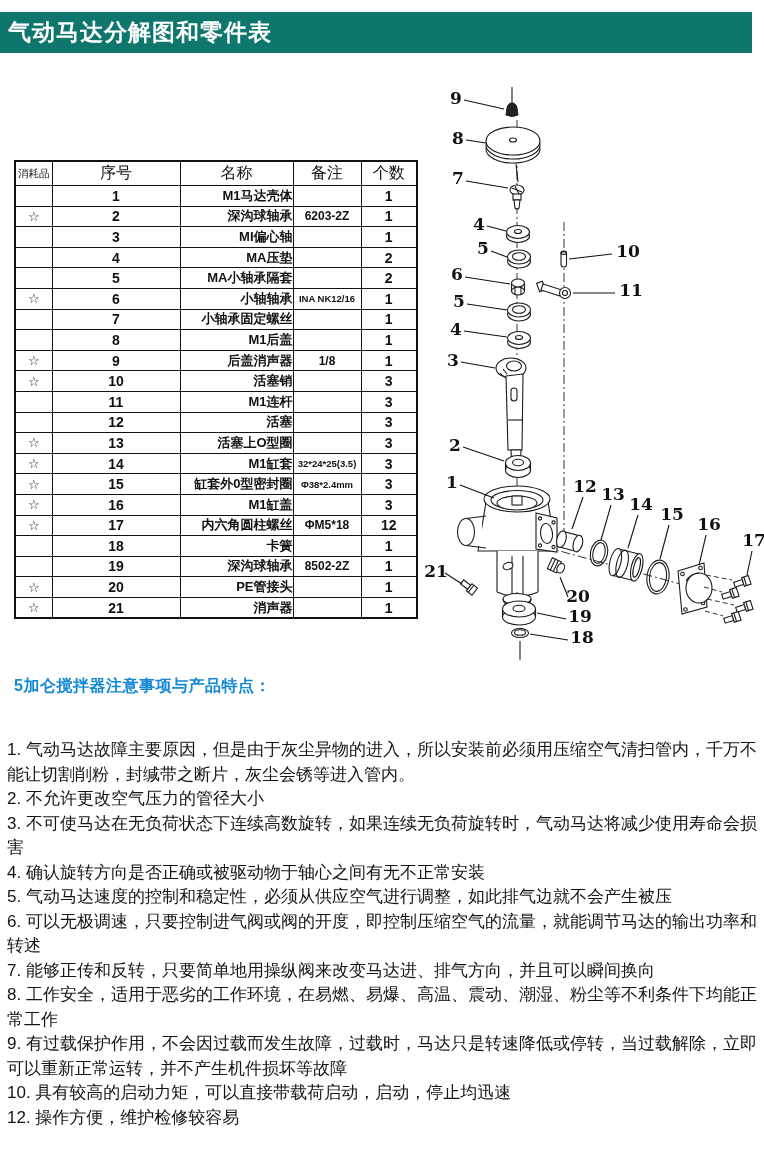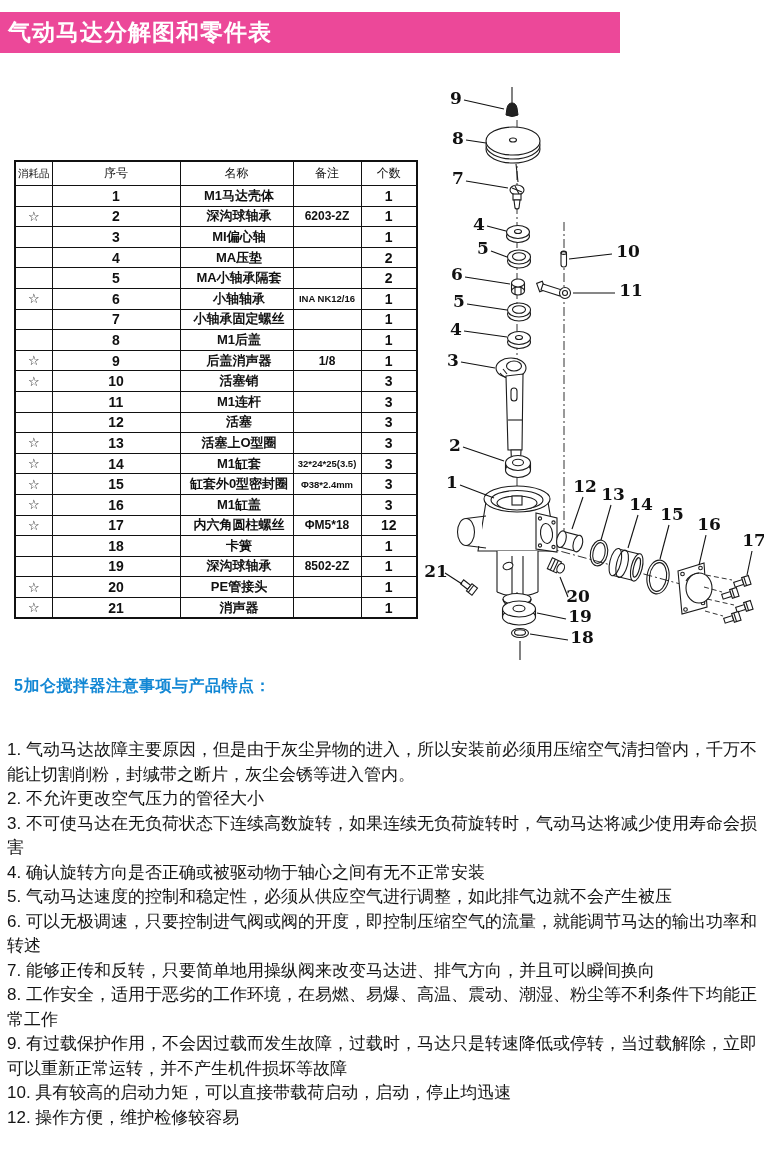--- a/index.html
+++ b/index.html
@@ -1,35 +1,35 @@
 <!DOCTYPE html>
 <html><head>
 <meta charset="utf-8">
 <style>
   html,body{margin:0;padding:0;background:#fff;}
   body{width:764px;height:1169px;position:relative;overflow:hidden;
        font-family:"Liberation Sans","DejaVu Sans",sans-serif;color:#111;}
 
   
-  .banner{position:absolute;left:0;top:12px;width:620px;height:41px;background:#ec4899;}
+  .banner{position:absolute;left:0;top:12px;width:752px;height:41px;background:#0f766e;}
   .banner-title{color:#fff;font-size:23px;font-weight:bold;line-height:41px;
                 padding-left:8px;letter-spacing:1px;}
 
   
   .parts-table{position:absolute;left:14px;top:160px;border-collapse:collapse;
                table-layout:fixed;background:#fff;}
   .parts-table th,.parts-table td{border:1.5px solid #111;padding:0;overflow:hidden;
                white-space:nowrap;text-align:center;vertical-align:middle;}
   .parts-table{border:2px solid #111;}
-  .parts-table th{height:23px;font-weight:400;font-size:12px;}
+  .parts-table th{height:23px;font-weight:400;font-size:16px;}
   .parts-table th.col-star{font-size:10.5px;margin-top:16px;}
   .parts-table td{height:19.6px;}
   td.col-star{font-size:13px;}
   td.col-no{font-weight:bold;font-size:14px;}
-  td.col-name{text-align:center;padding-left:5px;font-weight:bold;font-size:13px;}
+  td.col-name{text-align:right;padding-left:5px;font-weight:bold;font-size:13px;}
   td.col-note{font-weight:bold;font-size:12px;}
   td.col-note.small-note{font-size:9.5px;}
   td.col-qty{font-weight:bold;font-size:14px;}
 
   
   .diagram{position:absolute;left:412px;top:83px;width:352px;height:584px;}
   .diagram svg{display:block;}
   .pt{stroke:#1b1b1b;stroke-width:1.1;fill:none;}
   .ptf{stroke:#1b1b1b;stroke-width:1.1;fill:#fff;}
   .ptd{stroke:none;fill:#fff;}

